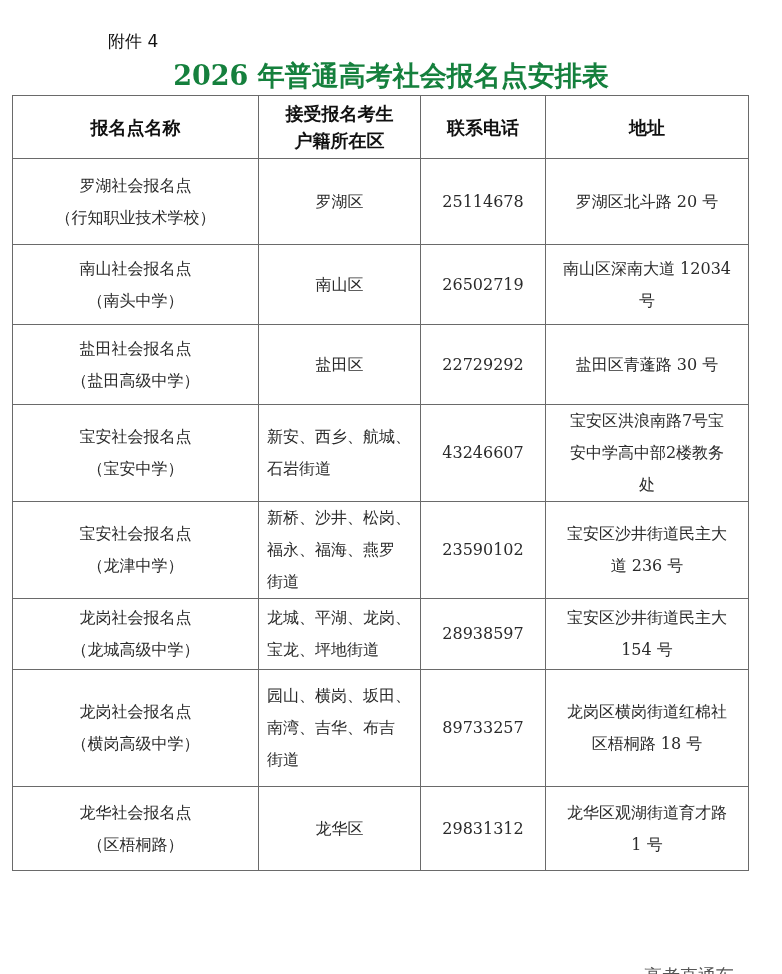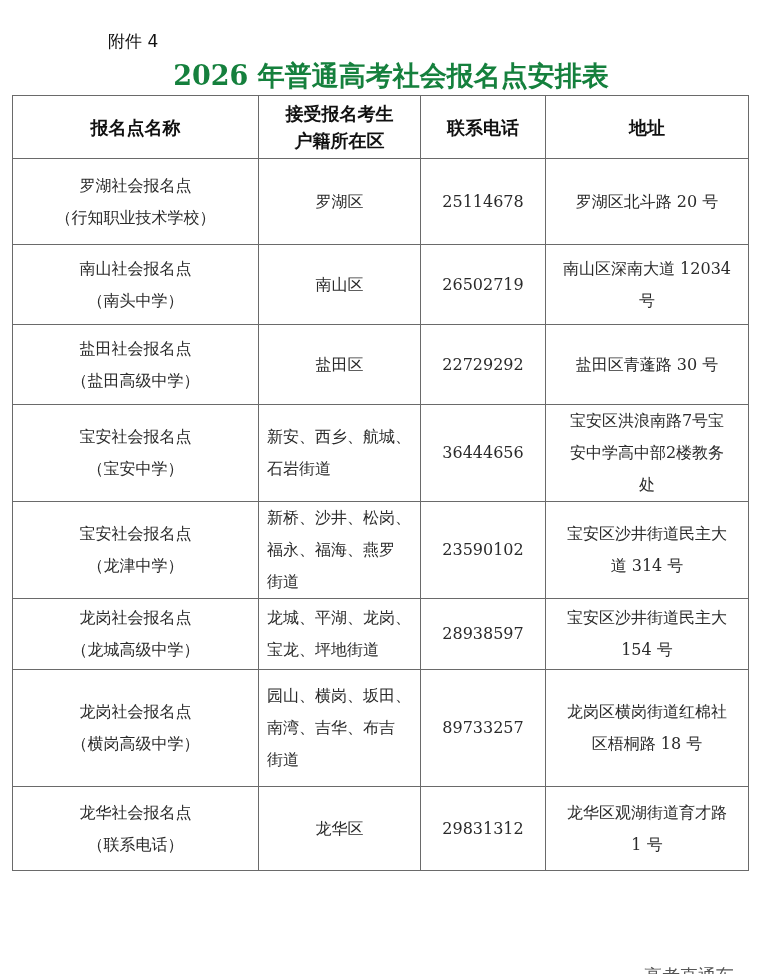--- a/index.html
+++ b/index.html
@@ -80,41 +80,41 @@
       </tr>
       <tr style="height: 97px;">
         <td>
           <span class="ln">宝安社会报名点</span>
           <span class="ln">（宝安中学）</span>
         </td>
         <td class="left">
           <span class="ln">新安、西乡、航城、</span>
           <span class="ln">石岩街道</span>
         </td>
-        <td>36444656</td>
+        <td>43246607</td>
         <td>
           <span class="ln">宝安区洪浪南路7号宝</span>
           <span class="ln">安中学高中部2楼教务</span>
           <span class="ln">处</span>
         </td>
       </tr>
       <tr style="height: 97px;">
         <td>
           <span class="ln">宝安社会报名点</span>
           <span class="ln">（龙津中学）</span>
         </td>
         <td class="left">
           <span class="ln">新桥、沙井、松岗、</span>
           <span class="ln">福永、福海、燕罗</span>
           <span class="ln">街道</span>
         </td>
         <td>23590102</td>
         <td>
           <span class="ln">宝安区沙井街道民主大</span>
-          <span class="ln">道 314 号</span>
+          <span class="ln">道 236 号</span>
         </td>
       </tr>
       <tr style="height: 71px;">
         <td>
           <span class="ln">龙岗社会报名点</span>
           <span class="ln">（龙城高级中学）</span>
         </td>
         <td class="left">
           <span class="ln">龙城、平湖、龙岗、</span>
           <span class="ln">宝龙、坪地街道</span>
@@ -137,21 +137,21 @@
         </td>
         <td>89733257</td>
         <td>
           <span class="ln">龙岗区横岗街道红棉社</span>
           <span class="ln">区梧桐路 18 号</span>
         </td>
       </tr>
       <tr style="height: 84px;">
         <td>
           <span class="ln">龙华社会报名点</span>
-          <span class="ln">（联系电话）</span>
+          <span class="ln">（区梧桐路）</span>
         </td>
         <td>
           <span class="ln">龙华区</span>
         </td>
         <td>29831312</td>
         <td>
           <span class="ln">龙华区观湖街道育才路</span>
           <span class="ln">1 号</span>
         </td>
       </tr>

